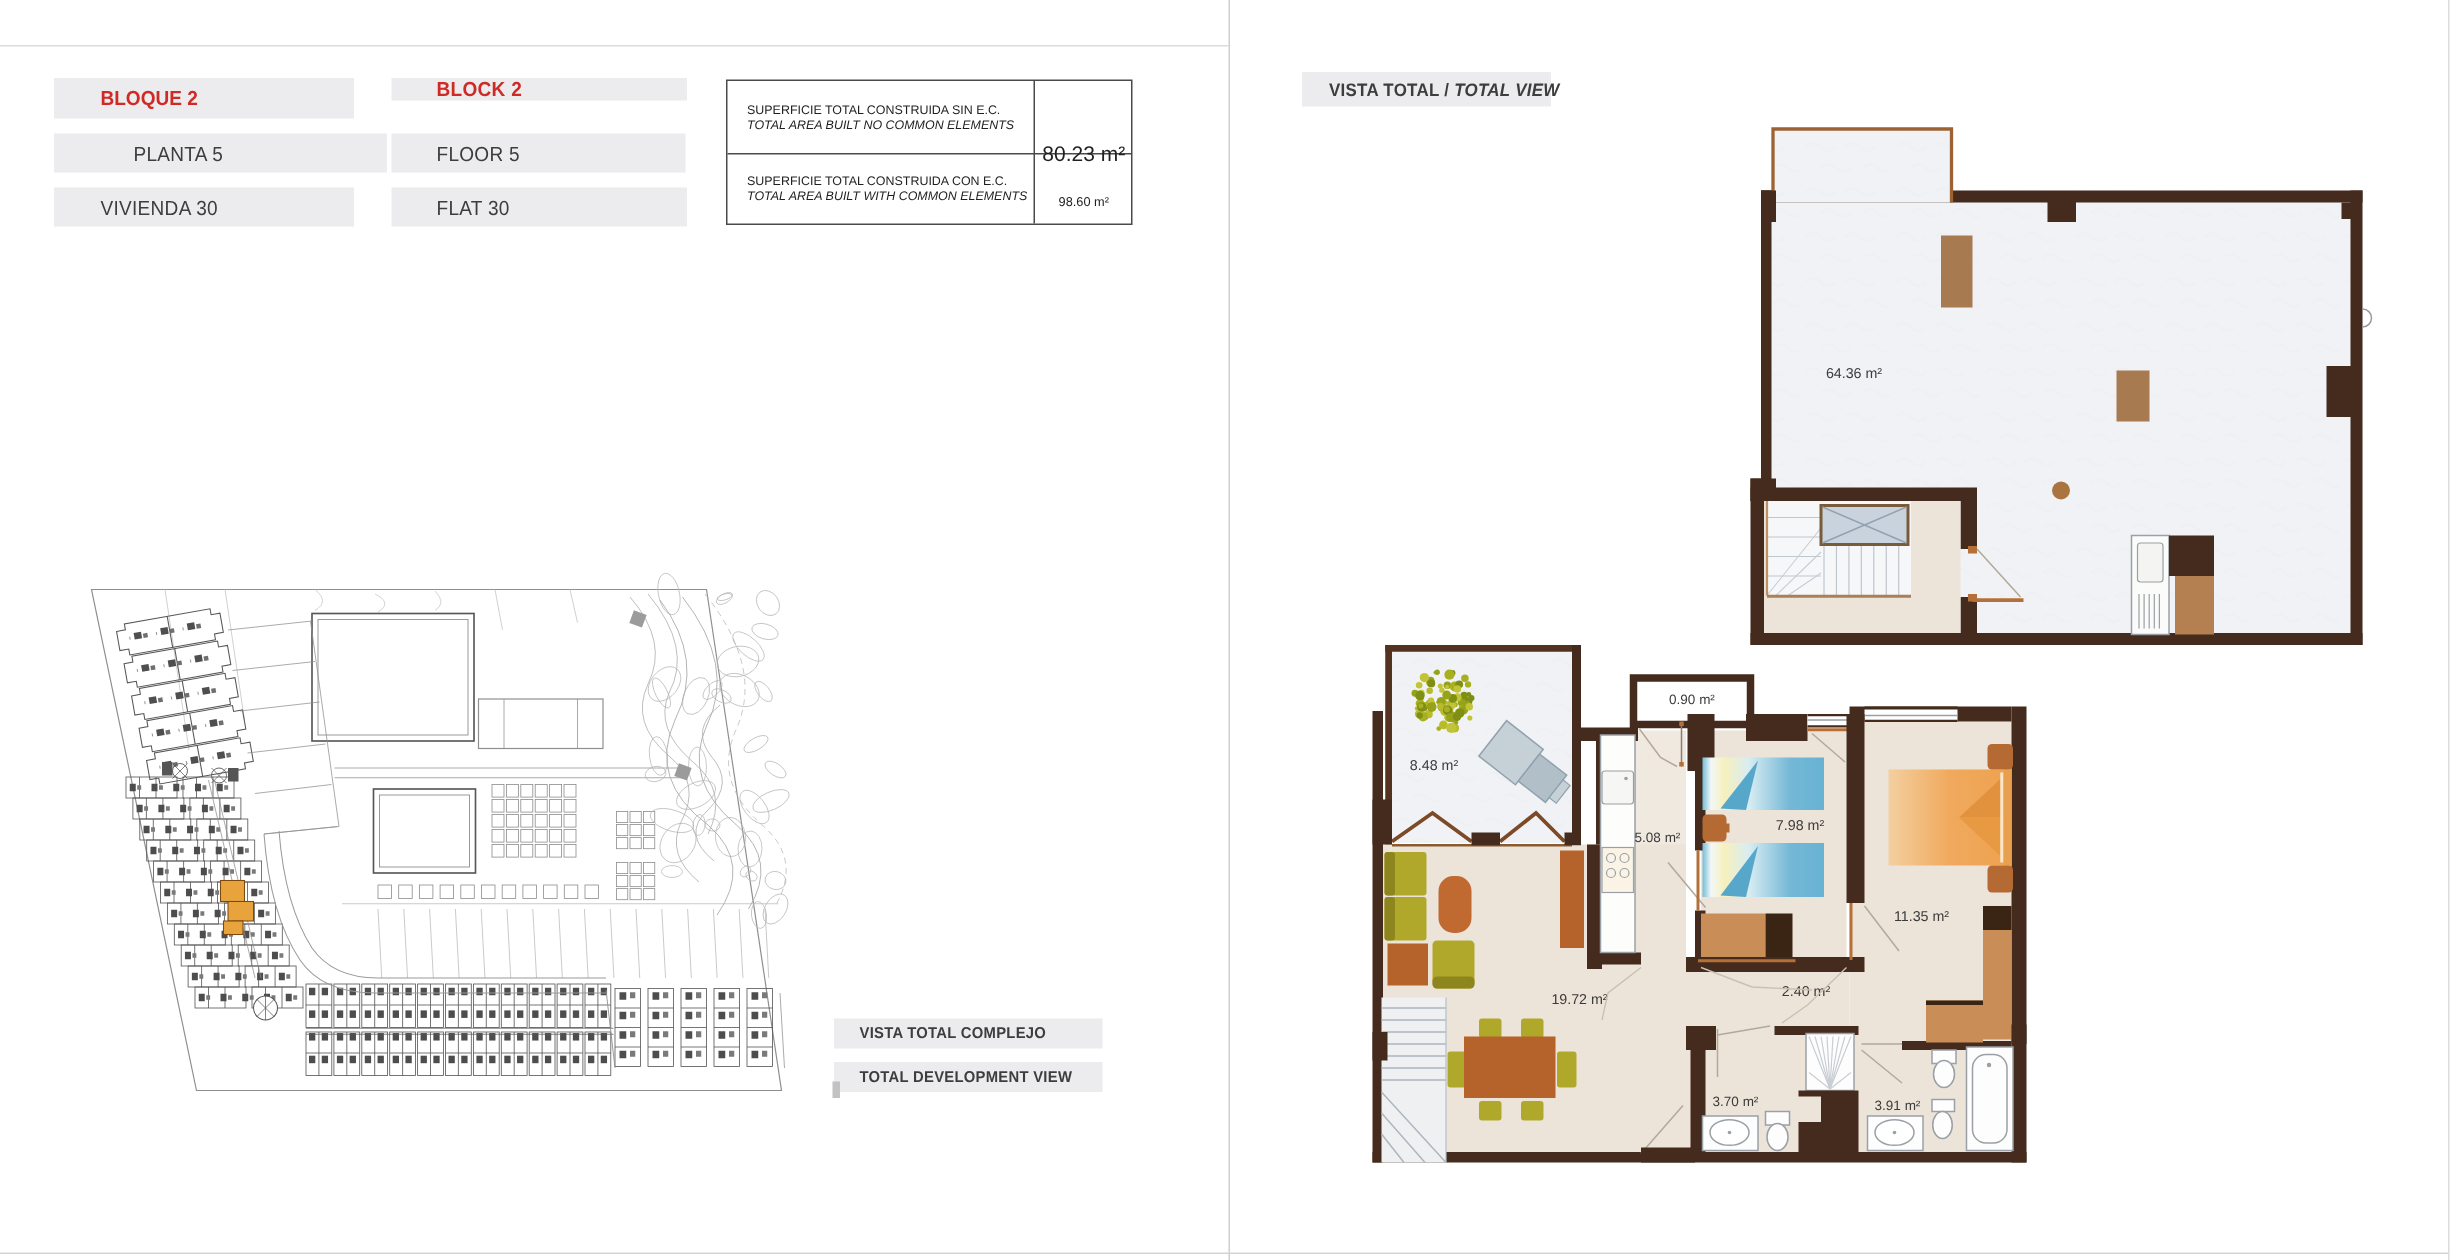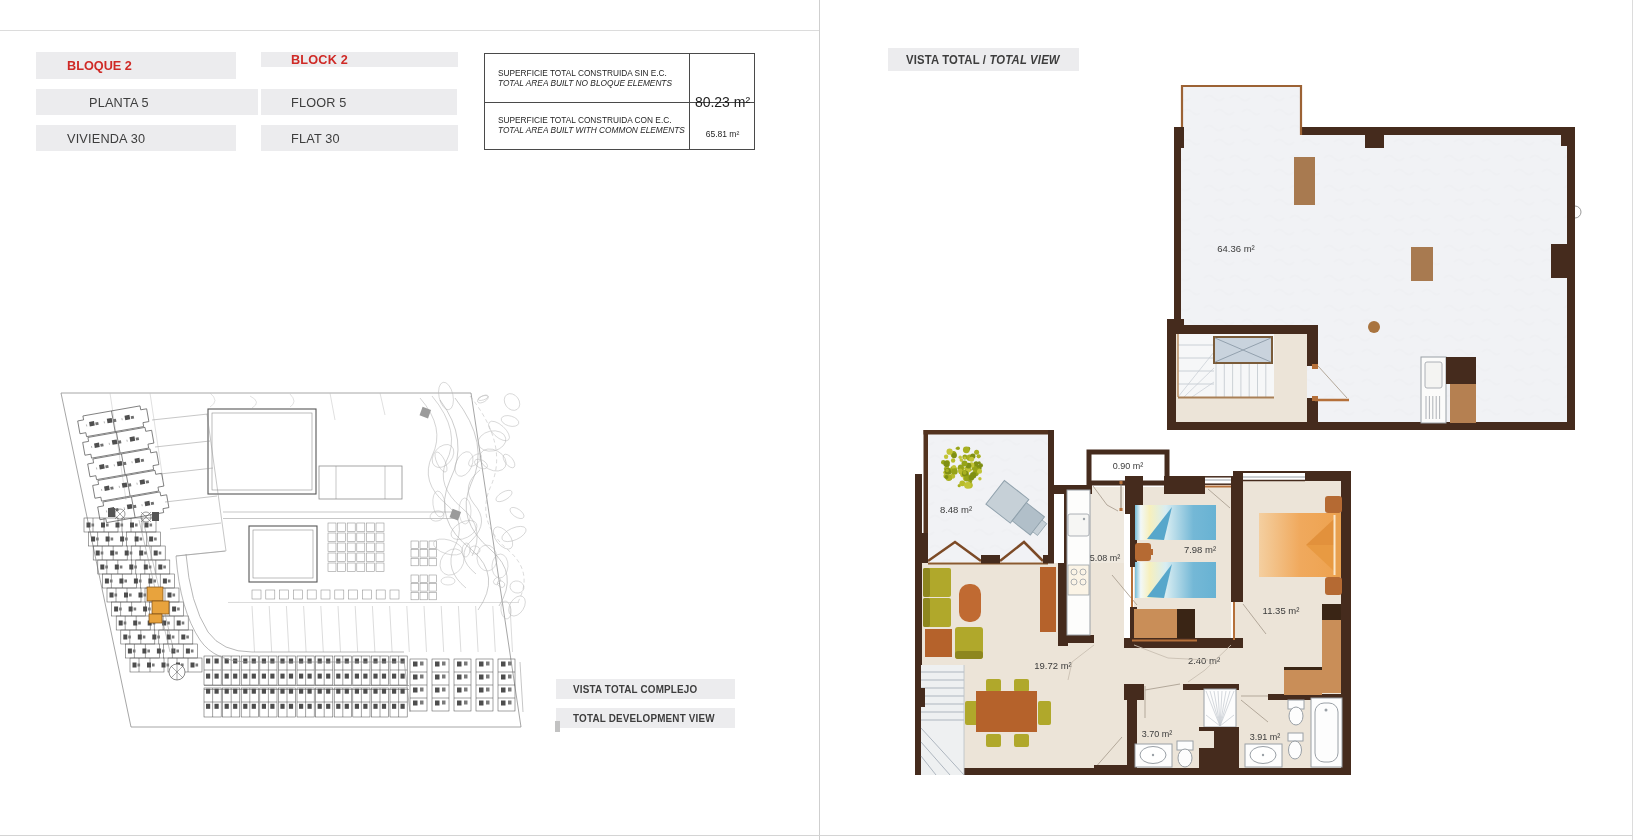--- a/index.html
+++ b/index.html
@@ -41,41 +41,41 @@
 
 <div class="gbox" style="left:261px;top:125px;width:197px;height:26px;">
   <span style="margin-left:30px;font-size:13.5px;color:#3d3d3d;">FLAT 30</span>
 </div>
 
 <div style="position:absolute;left:484px;top:53px;width:271px;height:97px;border:1px solid #4a4a4a;box-sizing:border-box;">
   <div style="position:absolute;left:204px;top:0;width:1px;height:100%;background:#4a4a4a;"></div>
   <div style="position:absolute;left:0;top:48px;width:100%;height:1px;background:#4a4a4a;"></div>
 
   <div style="position:absolute;left:13px;top:15px;font-size:8.3px;color:#1f1f1f;line-height:9.5px;">
-    SUPERFICIE TOTAL CONSTRUIDA SIN E.C.<br><i>TOTAL AREA BUILT NO BLOQUE ELEMENTS</i>
+    SUPERFICIE TOTAL CONSTRUIDA SIN E.C.<br><i>TOTAL AREA BUILT NO COMMON ELEMENTS</i>
   </div>
 
   <div style="position:absolute;left:204px;top:29px;width:67px;text-align:center;font-size:14px;color:#1f1f1f;margin-top:11px;">80.23 m²</div>
 
   <div style="position:absolute;left:13px;top:62px;font-size:8.3px;color:#1f1f1f;line-height:9.5px;">
     SUPERFICIE TOTAL CONSTRUIDA CON E.C.<br><i>TOTAL AREA BUILT WITH COMMON ELEMENTS</i>
   </div>
 
-  <div style="position:absolute;left:204px;top:75px;width:67px;text-align:center;font-size:8.5px;color:#1f1f1f;">65.81 m²</div>
+  <div style="position:absolute;left:204px;top:75px;width:67px;text-align:center;font-size:8.5px;color:#1f1f1f;">98.60 m²</div>
 </div>
 
 <div class="gbox" style="left:556px;top:679px;width:179px;height:20px;">
   <span style="margin-left:17px;font-size:10.5px;font-weight:bold;color:#3d3d3d;">VISTA TOTAL COMPLEJO</span>
 </div>
 
 <div class="gbox" style="left:556px;top:708px;width:179px;height:20px;">
   <span style="margin-left:17px;font-size:10.5px;font-weight:bold;color:#3d3d3d;">TOTAL DEVELOPMENT VIEW</span>
 </div>
 
-<div class="gbox" style="left:888px;top:48px;width:191px;height:23px;">
+<div class="gbox" style="left:868px;top:48px;width:166px;height:23px;">
   <span style="margin-left:18px;font-size:12px;font-weight:bold;color:#3d3d3d;">VISTA TOTAL / <i>TOTAL VIEW</i></span>
 </div>
 
 <svg width="530" height="360" viewBox="45 380 530 360" style="position:absolute;left:45px;top:380px;">
 <path d="M61 393 L471 393 L521 727 L131 727 Z" fill="none" stroke="#8f8f8f" stroke-width="0.8"></path>
 
 <path d="M110 393 L126 500 M150 393 L163 480 M330 393 L335 420 M380 393 L385 415" stroke="#c0c0c0" stroke-width="0.5" fill="none"></path>
 <path d="M210 393 q 10 8 0 14 M250 396 q 12 6 2 12 M290 394 q 8 8 0 13" stroke="#c4c4c4" stroke-width="0.5" fill="none"></path>
 
 <g transform="translate(77.0 417.0) rotate(-10)">

